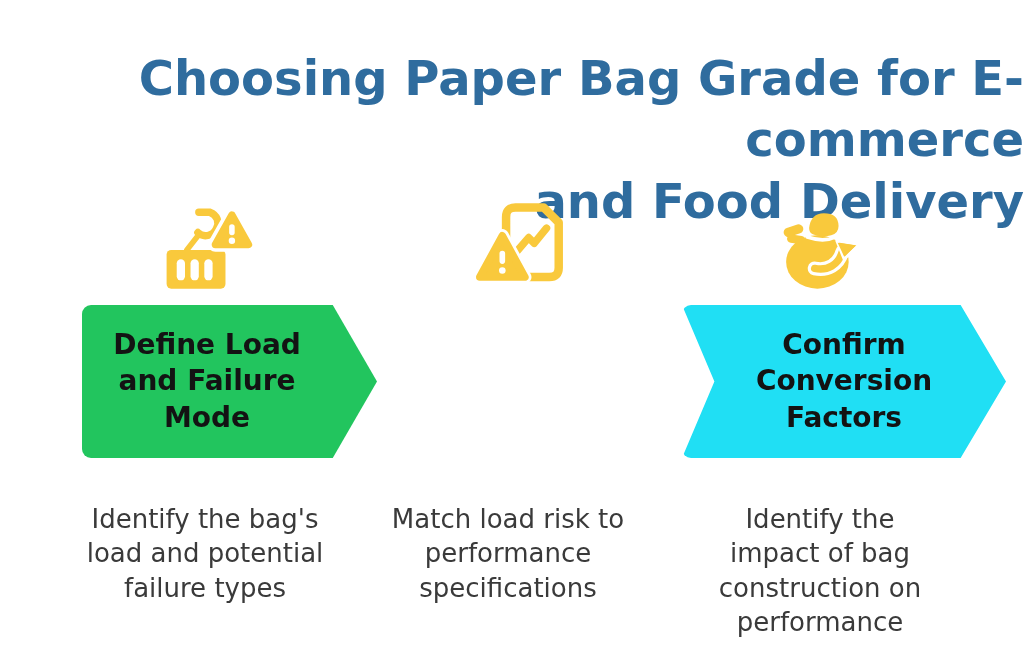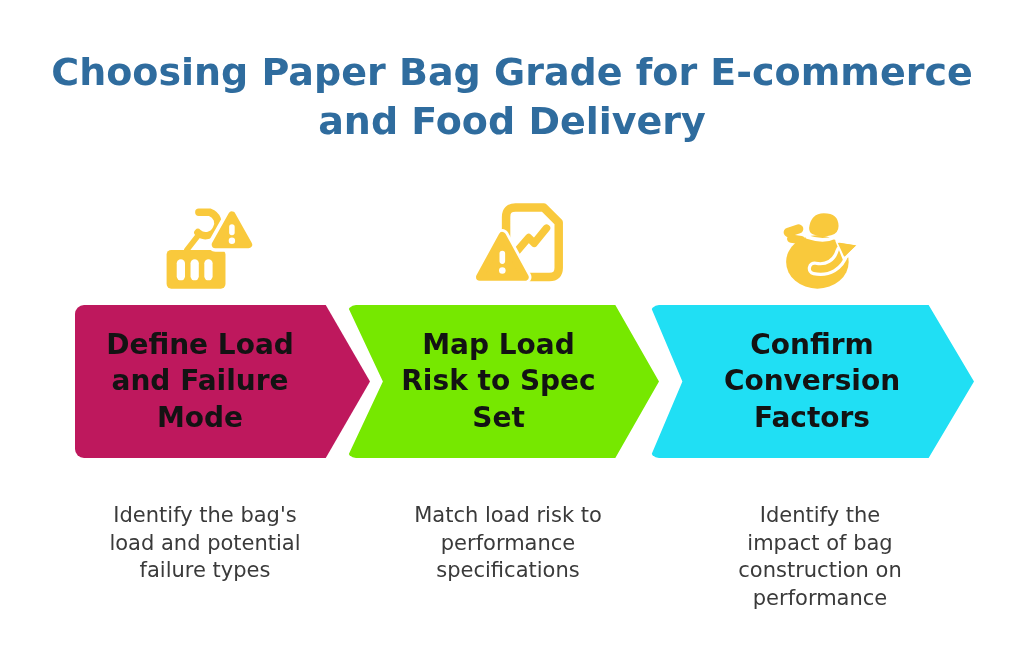--- a/index.html
+++ b/index.html
@@ -2,52 +2,52 @@
 <html><head>
 <meta charset="utf-8">
 <style>
   html,body { margin:0; padding:0; background:#ffffff; }
   #canvas {
     position:relative; width:1024px; height:660px; background:#ffffff;
     font-family:"DejaVu Sans","Liberation Sans",sans-serif; overflow:hidden;
   }
   .title {
     position:absolute; top:48px; left:0; width:1024px;
-    text-align:center; color:#2F6C9E; font-weight:bold;
-    font-size:38px; line-height:1.28; white-space:pre-line; letter-spacing:0;
+    text-align:right; color:#2F6C9E; font-weight:bold;
+    font-size:48px; line-height:1.28; white-space:pre-line; letter-spacing:0;
   }
   .icon { position:absolute; }
   .icon svg { display:block; }
   .arrow {
     position:absolute; top:305px; height:153px;
     display:flex; align-items:center; justify-content:center;
     border-radius:9px;
   }
   .arrow .label {
     font-weight:bold; font-size:28px; line-height:1.3; color:#131313;
     text-align:center; white-space:pre-line;
   }
   .arrow-1 {
-    left:75px; width:295px; background:#be185d;
+    left:82px; width:295px; background:#22c55e;
     clip-path:polygon(0 0, 85% 0, 100% 50%, 85% 100%, 0 100%);
     padding-right:45px; box-sizing:border-box;
   }
   .arrow-2 {
     left:347px; width:312px; background:#76E800;
     clip-path:polygon(0 0, 86% 0, 100% 50%, 86% 100%, 0 100%, 11.5% 50%);
     padding-left:36px; padding-right:45px; box-sizing:border-box;
   }
   .arrow-3 {
-    left:650px; width:324px; background:#20DFF4;
+    left:682px; width:324px; background:#20DFF4;
     clip-path:polygon(0 0, 86% 0, 100% 50%, 86% 100%, 0 100%, 10% 50%);
     padding-left:45px; padding-right:45px; box-sizing:border-box;
   }
   .desc {
     position:absolute; top:502px; width:240px;
-    font-size:21px; line-height:1.32; color:#3A3A3A;
+    font-size:26px; line-height:1.32; color:#3A3A3A;
     text-align:center; white-space:pre-line;
   }
   .desc-1 { left:85px; }
   .desc-2 { left:388px; }
   .desc-3 { left:700px; }
 </style>
 </head>
 <body>
 
 <div id="canvas">
@@ -99,25 +99,20 @@
         <polygon points="67,42 87,45 74,57" fill="#F9C93C"></polygon>
       </g>
     </svg>
   </div>
 
   <div class="arrow arrow-1">
     <div class="label">Define Load
 and Failure
 Mode</div>
   </div>
-  <div class="arrow arrow-2">
-    <div class="label">Map Load
-Risk to Spec
-Set</div>
-  </div>
   <div class="arrow arrow-3">
     <div class="label">Confirm
 Conversion
 Factors</div>
   </div>
 
   <div class="desc desc-1">Identify the bag's
 load and potential
 failure types</div>
   <div class="desc desc-2">Match load risk to

